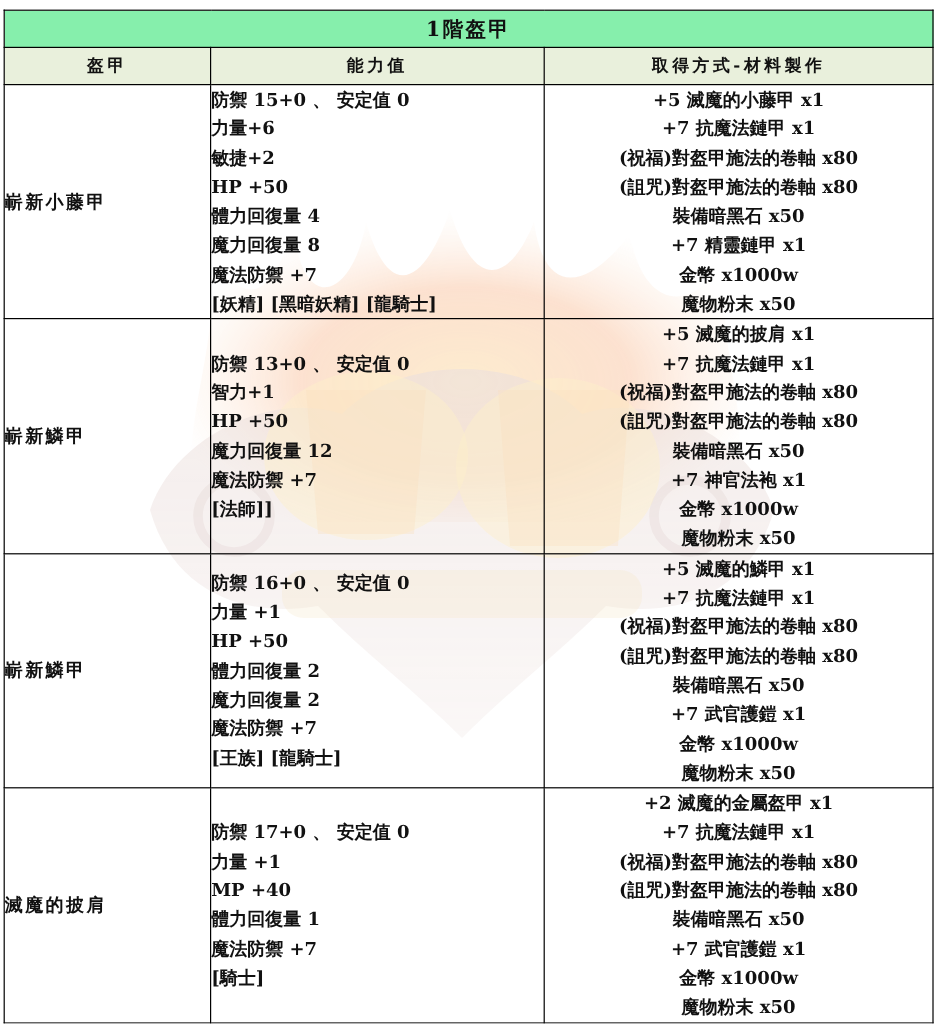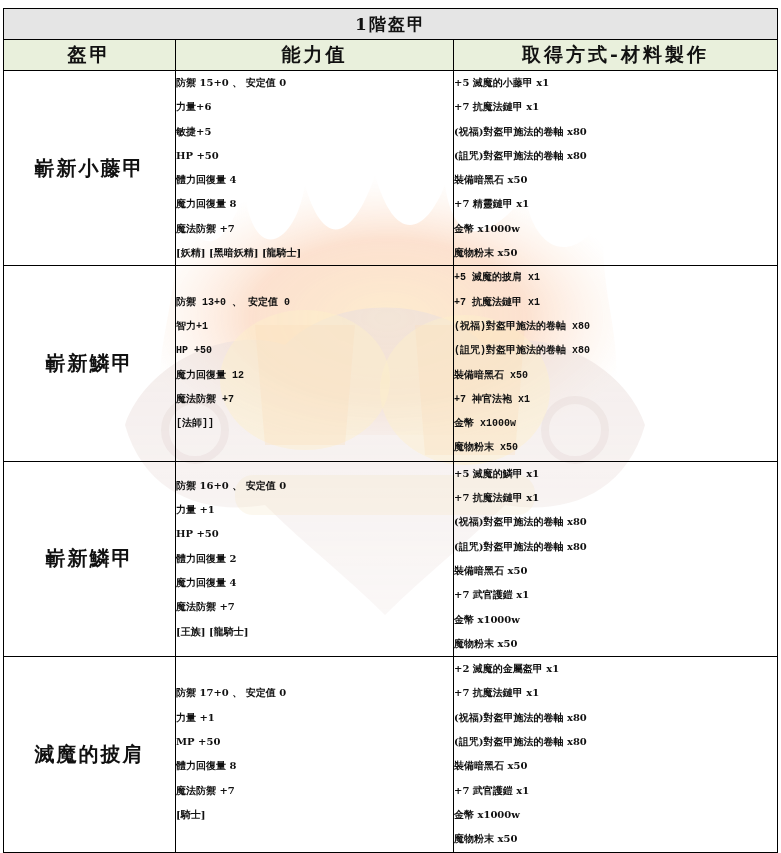--- a/index.html
+++ b/index.html
@@ -33,63 +33,63 @@
       border-collapse: collapse;
       table-layout: fixed;
       z-index: 1;
     }
     table.armor td, table.armor th {
       border: 1.5px solid #000000;
       padding: 0;
     }
     .title-row th {
       height: 30px;
-      background: #e5e5e5;
+      background: #86efac;
       font-size: 17px;
       font-weight: bold;
       text-align: center;
       letter-spacing: 2px;
     }
     .header-row th {
       height: 30px;
       background: #e9f0dc;
-      font-size: 19px;
+      font-size: 14px;
       font-weight: bold;
       text-align: center;
       letter-spacing: 3px;
     }
     .col-name { width: 172px; }
     .col-stats { width: 278px; }
     .col-source { width: 324px; }
     td.name-cell {
-      text-align: center;
       vertical-align: middle;
-      font-size: 20px;
+      font-size: 15px;
       font-weight: bold;
       letter-spacing: 2px;
       background: rgba(255,255,255,0.35);
     }
     td.stats-cell {
       vertical-align: middle;
       padding-left: 8px;
       background: rgba(255,255,255,0.35);
     }
     td.source-cell {
       vertical-align: top;
       padding-left: 6px;
       background: rgba(255,255,255,0.35);
+      text-align: center;
     }
     .line {
-      font-size: 10px;
+      font-size: 15px;
       font-weight: bold;
       line-height: 24.3px;
       white-space: nowrap;
     }
     tr.row-1 td { height: 192px; }
-    tr.row-2 td { height: 194px; font-family: Liberation Mono, monospace; }
+    tr.row-2 td { height: 194px; }
     tr.row-3 td { height: 193px; }
     tr.row-4 td { height: 193px; }
   </style>
 </head>
 <body>
 
 <svg class="watermark" viewBox="0 0 560 440" xmlns="http://www.w3.org/2000/svg">
   <defs>
     <radialGradient id="flameGrad" cx="50%" cy="55%" r="55%">
       <stop offset="0%" stop-color="#f9c66b" stop-opacity="0.9"></stop>
@@ -133,21 +133,21 @@
       <th>取得方式-材料製作</th>
     </tr>
   </thead>
   <tbody>
 
     <tr class="row-1">
       <td class="name-cell">嶄新小藤甲</td>
       <td class="stats-cell">
         <div class="line">防禦 15+0 、 安定值 0</div>
         <div class="line">力量+6</div>
-        <div class="line">敏捷+5</div>
+        <div class="line">敏捷+2</div>
         <div class="line">HP +50</div>
         <div class="line">體力回復量 4</div>
         <div class="line">魔力回復量 8</div>
         <div class="line">魔法防禦 +7</div>
         <div class="line">[妖精] [黑暗妖精] [龍騎士]</div>
       </td>
       <td class="source-cell">
         <div class="line">+5 滅魔的小藤甲 x1</div>
         <div class="line">+7 抗魔法鏈甲 x1</div>
         <div class="line">(祝福)對盔甲施法的卷軸 x80</div>
@@ -181,43 +181,43 @@
       </td>
     </tr>
 
     <tr class="row-3">
       <td class="name-cell">嶄新鱗甲</td>
       <td class="stats-cell">
         <div class="line">防禦 16+0 、 安定值 0</div>
         <div class="line">力量 +1</div>
         <div class="line">HP +50</div>
         <div class="line">體力回復量 2</div>
-        <div class="line">魔力回復量 4</div>
+        <div class="line">魔力回復量 2</div>
         <div class="line">魔法防禦 +7</div>
         <div class="line">[王族] [龍騎士]</div>
       </td>
       <td class="source-cell">
         <div class="line">+5 滅魔的鱗甲 x1</div>
         <div class="line">+7 抗魔法鏈甲 x1</div>
         <div class="line">(祝福)對盔甲施法的卷軸 x80</div>
         <div class="line">(詛咒)對盔甲施法的卷軸 x80</div>
         <div class="line">裝備暗黑石 x50</div>
         <div class="line">+7 武官護鎧 x1</div>
         <div class="line">金幣 x1000w</div>
         <div class="line">魔物粉末 x50</div>
       </td>
     </tr>
 
     <tr class="row-4">
       <td class="name-cell">滅魔的披肩</td>
       <td class="stats-cell">
         <div class="line">防禦 17+0 、 安定值 0</div>
         <div class="line">力量 +1</div>
-        <div class="line">MP +50</div>
-        <div class="line">體力回復量 8</div>
+        <div class="line">MP +40</div>
+        <div class="line">體力回復量 1</div>
         <div class="line">魔法防禦 +7</div>
         <div class="line">[騎士]</div>
       </td>
       <td class="source-cell">
         <div class="line">+2 滅魔的金屬盔甲 x1</div>
         <div class="line">+7 抗魔法鏈甲 x1</div>
         <div class="line">(祝福)對盔甲施法的卷軸 x80</div>
         <div class="line">(詛咒)對盔甲施法的卷軸 x80</div>
         <div class="line">裝備暗黑石 x50</div>
         <div class="line">+7 武官護鎧 x1</div>

